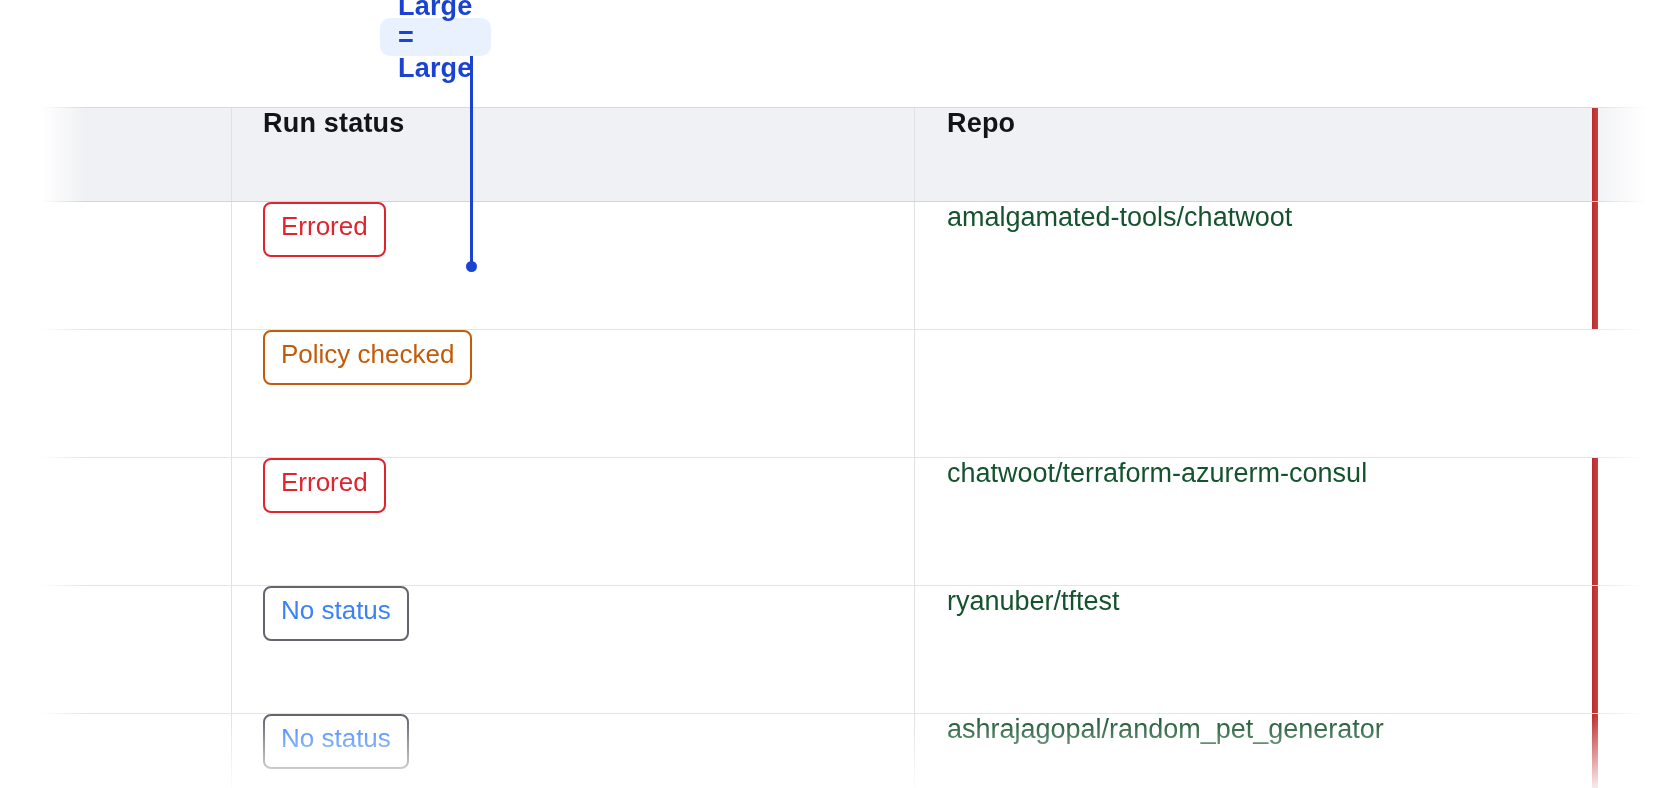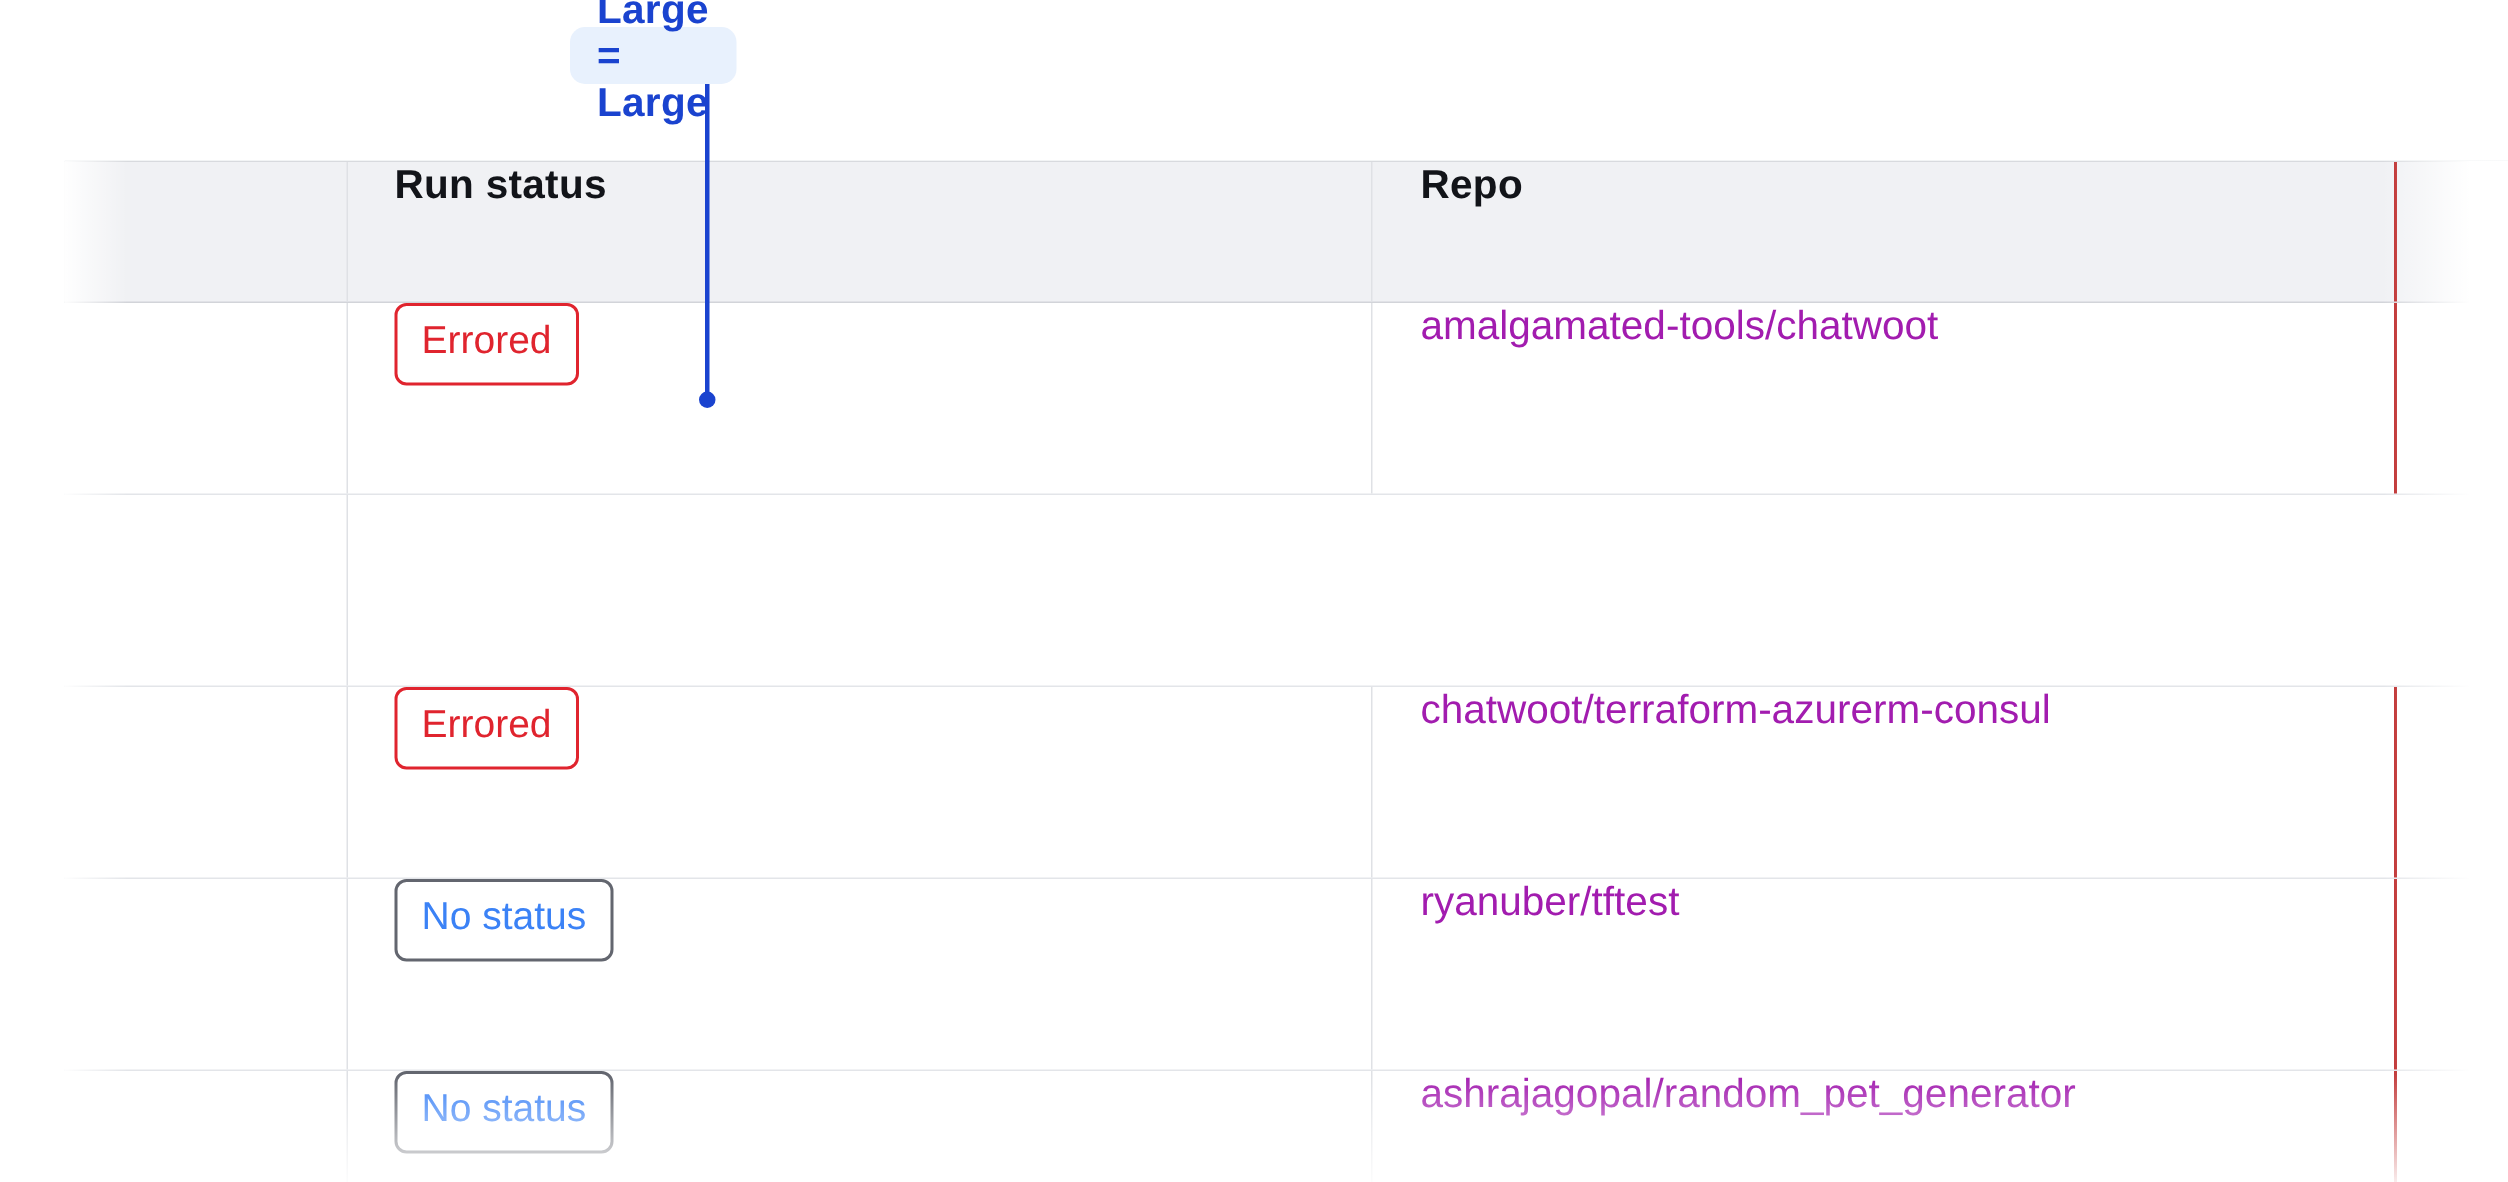--- a/index.html
+++ b/index.html
@@ -18,26 +18,26 @@
   .tr.head {
     height: 95px;
     background: #f0f1f4;
     border-top: 1px solid #d8dade;
     border-bottom: 1px solid #d2d4d9;
   }
   .tr.body-row { height: 128px; border-bottom: 1px solid #e3e5e9; background: #ffffff; }
   .td, .th { display: flex; align-items: flex-start; height: 100%; }
   .c0 { width: 189px; border-right: 1px solid #dfe1e5; }
   .c1 { width: 683px; border-right: 1px solid #dfe1e5; padding-left: 31px; }
-  .c2 { width: 683px; border-right: 2px solid #b91c1c; padding-left: 32px; }
+  .c2 { width: 683px; border-right: 6px solid #b91c1c; padding-left: 32px; }
   .c3 { flex: 1; }
   .th.c1, .th.c2 {
     font-size: 27px; font-weight: 700; color: #121419; letter-spacing: 0.2px;
   }
-  .repo { font-size: 27px; color: #a21caf; }
+  .repo { font-size: 27px; color: #14532d; }
 
   
   .badge {
     display: inline-block;
     font-size: 26px; font-weight: 500;
     line-height: 1;
     padding: 9px 16px 16px 16px;
     border: 2px solid;
     border-radius: 8px;
     background: #ffffff;
@@ -115,20 +115,23 @@
       <span class="badge errored">Errored</span>
     </div>
     <div class="td c2">
       <span class="repo">amalgamated-tools/chatwoot</span>
     </div>
     <div class="td c3"></div>
   </div>
 
   <div class="tr body-row">
     <div class="td c0"></div>
+    <div class="td c1">
+      <span class="badge policy-checked">Policy checked</span>
+    </div>
     <div class="td c3"></div>
   </div>
 
   <div class="tr body-row">
     <div class="td c0"></div>
     <div class="td c1">
       <span class="badge errored">Errored</span>
     </div>
     <div class="td c2">
       <span class="repo">chatwoot/terraform-azurerm-consul</span>

